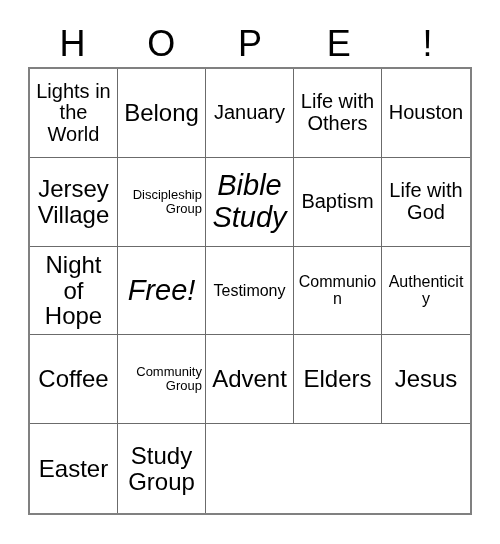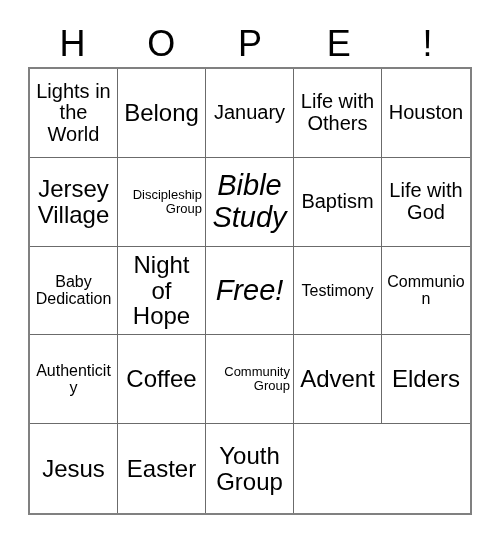--- a/index.html
+++ b/index.html
@@ -128,23 +128,20 @@
         <span class="cell-text fs-xl">Bible Study</span>
       </div>
     <div class="cell">
         <span class="cell-text fs-md">Baptism</span>
       </div>
     <div class="cell">
         <span class="cell-text fs-md">Life with God</span>
       </div>
 
     <div class="cell">
-        <span class="cell-text fs-sm">Baby Dedication</span>
-      </div>
-    <div class="cell">
         <span class="cell-text fs-lg">Night of Hope</span>
       </div>
     <div class="cell">
         <span class="cell-text fs-xl">Free!</span>
       </div>
     <div class="cell">
         <span class="cell-text fs-sm">Testimony</span>
       </div>
 
     <div class="cell">
@@ -166,17 +163,17 @@
     <div class="cell">
         <span class="cell-text fs-lg">Elders</span>
       </div>
     <div class="cell">
         <span class="cell-text fs-lg">Jesus</span>
       </div>
     <div class="cell">
         <span class="cell-text fs-lg">Easter</span>
       </div>
     <div class="cell">
-        <span class="cell-text fs-lg">Youth Group</span>
+        <span class="cell-text fs-lg">Study Group</span>
       </div>
   </div>
 
 </div>
 
 </body></html>

